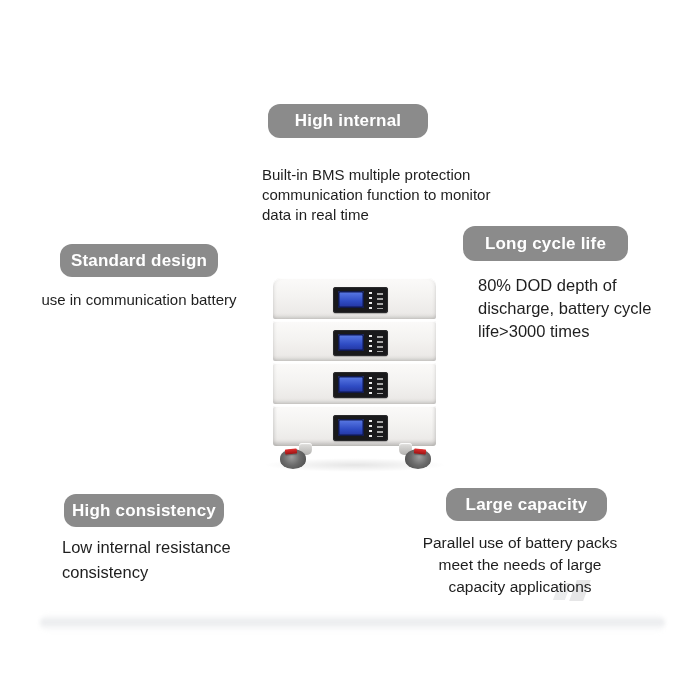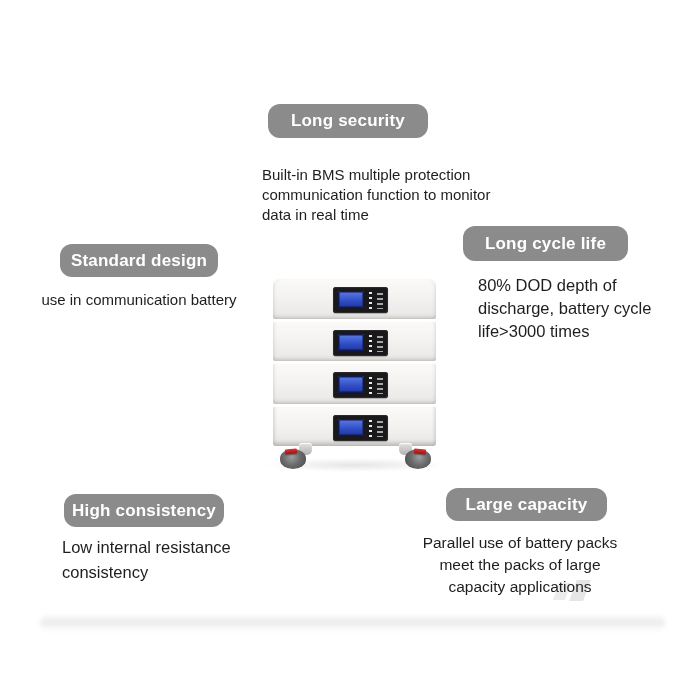--- a/index.html
+++ b/index.html
@@ -125,21 +125,21 @@
 
   
   <div class="floor-band"></div>
   <div class="watermark">
     <i class="stroke-a"></i>
     <i class="stroke-b"></i>
   </div>
 
   
   <section class="feature">
-    <div class="pill" id="pill-security">Long security</div>
+    <div class="pill" id="pill-security">High internal</div>
     <div class="desc" id="desc-security">
       <div class="line">Built-in BMS multiple protection</div>
       <div class="line">communication function to monitor</div>
       <div class="line">data in real time</div>
     </div>
   </section>
 
   
   <section class="feature">
     <div class="pill" id="pill-design">Standard design</div>
@@ -165,21 +165,21 @@
       <div class="line">Low internal resistance</div>
       <div class="line">consistency</div>
     </div>
   </section>
 
   
   <section class="feature">
     <div class="pill" id="pill-capacity">Large capacity</div>
     <div class="desc" id="desc-capacity">
       <div class="line">Parallel use of battery packs</div>
-      <div class="line">meet the packs of large</div>
+      <div class="line">meet the needs of large</div>
       <div class="line">capacity applications</div>
     </div>
   </section>
 
   
   <figure class="unit">
     <div class="unit-shadow"></div>
 
     <div class="cabinet">
       <div class="module">

